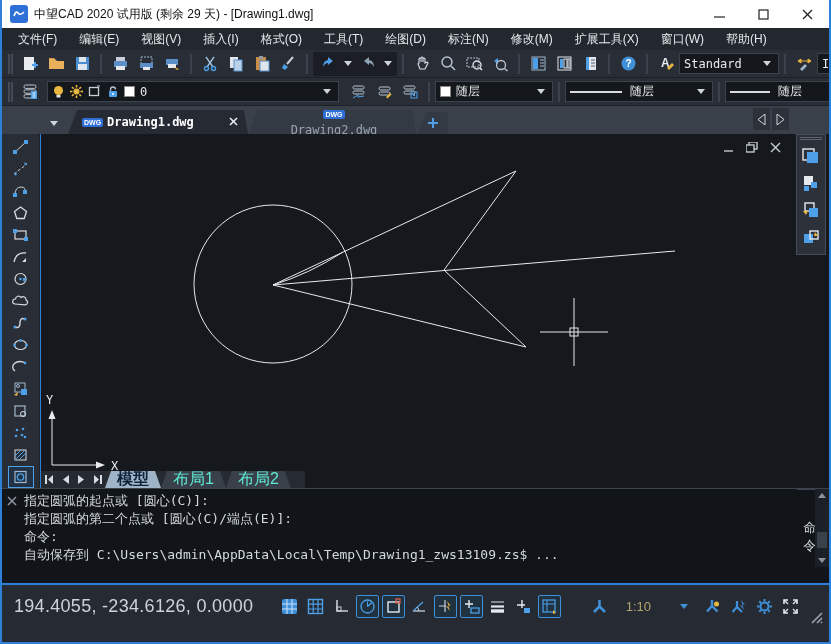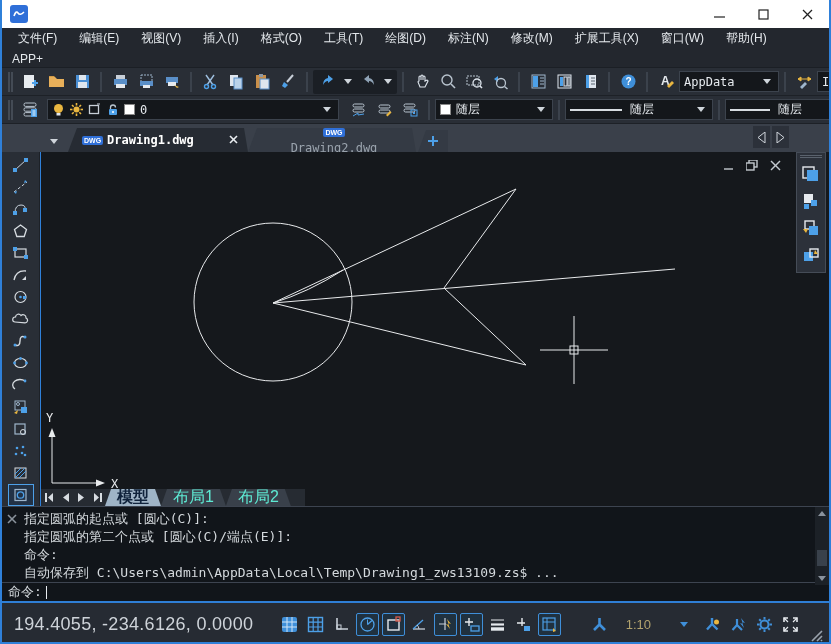--- a/index.html
+++ b/index.html
@@ -11,21 +11,21 @@
 
   
   .titlebar{height:28px;background:#ffffff;color:#111;display:flex;align-items:center;flex:0 0 28px;}
   .app-logo{width:18px;height:18px;margin:0 6px 0 8px;border-radius:3px;background:#2f6fd8;display:flex;align-items:center;justify-content:center;}
   .title-text{font-size:12px;color:#111;}
   .win-controls{margin-left:auto;display:flex;height:100%;}
   .wc{width:44px;height:100%;display:flex;align-items:center;justify-content:center;}
   .wc svg{stroke:#222;stroke-width:1.2;fill:none;}
 
   
-  .menubar{height:22px;background:#23272e;display:flex;align-items:flex-start;padding-left:6px;gap:2px;flex:0 0 22px;}
+  .menubar{height:22px;background:#23272e;display:flex;align-items:center;padding-left:6px;gap:2px;flex:0 0 22px;}
   .menu-item{padding:2px 10px;color:#e4e8ec;}
   .appbar{height:18px;background:#23272e;border-bottom:1px solid #1b1f25;display:flex;align-items:center;padding-left:10px;flex:0 0 18px;color:#e4e8ec;}
 
   
   .tb{height:28px;background:#292e36;display:flex;align-items:center;padding-left:4px;flex:0 0 28px;border-bottom:1px solid #1d2127;white-space:nowrap;overflow:hidden;}
   .grip{width:5px;height:20px;border-left:2px solid #444b55;border-right:2px solid #444b55;margin:0 4px 0 2px;flex:0 0 auto;}
   .sep{width:2px;height:20px;background:#3b424c;margin:0 5px;flex:0 0 auto;}
   .tbtn{width:26px;height:24px;display:flex;align-items:center;justify-content:center;border-radius:2px;flex:0 0 auto;}
   .tbtn svg{width:17px;height:17px;}
   .undo-panel{display:flex;align-items:center;background:#1b1f25;height:24px;border-radius:2px;padding:0 2px;}
@@ -66,21 +66,21 @@
   
   .modelstrip{position:absolute;left:0;bottom:0;height:17px;display:flex;align-items:stretch;}
   .ms-bg{display:flex;background:#262b32;padding-right:14px;align-items:stretch;}
   .navb{width:16px;display:flex;align-items:center;justify-content:center;background:#262b32;}
   .ltab{display:flex;align-items:center;padding:0 12px;clip-path:polygon(6px 0,calc(100% - 6px) 0,100% 100%,0 100%);font-size:16px;}
   .ltab.active{background:#9fb4c6;color:#10233c;font-weight:bold;}
   .ltab.inactive{background:#39404a;color:#5eead4;}
 
   
   .cmdwin{flex:0 0 95px;background:#11151a;border-top:1px solid #3d4450;position:relative;
-          font-family:"DejaVu Sans Mono",monospace;font-size:13px;color:#d4d9dd;display:flex;flex-direction:column;}
+          font-family:"DejaVu Sans Mono",monospace;font-size:13px;color:#d4d9dd;display:flex;flex-direction:row;}
   .cmd-hist{flex:1;padding:3px 18px 0 22px;line-height:18px;overflow:hidden;}
   .cmd-close{position:absolute;left:5px;top:5px;}
   .cmd-close svg{stroke:#8a929c;stroke-width:1.6;}
   .cmd-scroll{position:absolute;right:0;top:0;width:14px;height:78px;background:#1c2127;display:flex;flex-direction:column;align-items:center;}
   .cmd-thumb{width:10px;height:16px;background:#39414b;margin-top:34px;}
   .arrow-up{width:0;height:0;border-left:4px solid transparent;border-right:4px solid transparent;border-bottom:5px solid #8a929c;margin-top:4px;}
   .arrow-dn{width:0;height:0;border-left:4px solid transparent;border-right:4px solid transparent;border-top:5px solid #8a929c;margin-top:auto;margin-bottom:4px;}
   .cmd-prompt{flex:0 0 17px;border-top:1px solid #3d4450;display:flex;align-items:center;padding-left:6px;}
   .caret-bar{display:inline-block;width:1px;height:13px;background:#e8ecf0;margin-left:4px;}
 
@@ -97,20 +97,21 @@
 <body>
 
 <div class="win">
 
   <div class="titlebar">
     <div class="app-logo">
       <svg width="12" height="10" viewBox="0 0 12 10">
           <path d="M1 7 Q3 1 5 4 T11 3" stroke="#fff" stroke-width="1.6" fill="none"></path>
         </svg>
     </div>
+    <span class="title-text">中望CAD 2020 试用版 (剩余 29 天) - [Drawing1.dwg]</span>
     <div class="win-controls">
       <div class="wc">
           <svg width="11" height="11">
             <line x1="0" y1="8" x2="11" y2="8"></line>
           </svg>
         </div>
       <div class="wc">
           <svg width="11" height="11">
             <rect x="1" y="1" width="9" height="9"></rect>
           </svg>
@@ -131,23 +132,20 @@
     <span class="menu-item">插入(I)</span>
     <span class="menu-item">格式(O)</span>
     <span class="menu-item">工具(T)</span>
     <span class="menu-item">绘图(D)</span>
     <span class="menu-item">标注(N)</span>
     <span class="menu-item">修改(M)</span>
     <span class="menu-item">扩展工具(X)</span>
     <span class="menu-item">窗口(W)</span>
     <span class="menu-item">帮助(H)</span>
   </div>
-  <div class="appbar">
-    <span class="menu-item" style="padding-left:0">APP+</span>
-  </div>
 
   <div class="tb">
     <div class="grip"></div>
     <div class="tbtn">
         <svg viewBox="0 0 17 17">
           <rect x="2" y="2" width="10" height="13" fill="#e8ecf0"></rect>
           <path d="M10 10h6M13 7v6" stroke="#4da0e8" stroke-width="2"></path>
         </svg>
       </div>
     <div class="tbtn">
@@ -285,21 +283,21 @@
         </svg>
       </div>
     <div class="sep"></div>
     <div class="tbtn">
         <svg viewBox="0 0 17 17">
           <text x="3" y="12" font-size="12" font-weight="bold" fill="#e6eaee" font-family="Liberation Sans,sans-serif">A</text>
           <path d="M9 13l5-5 2 2-5 5z" fill="#e9b640"></path>
         </svg>
       </div>
     <div class="dd" style="width:100px">
-      <span>AppData</span>
+      <span>Standard</span>
       <span class="caret"></span>
     </div>
     <div class="sep"></div>
     <div class="tbtn">
         <svg viewBox="0 0 17 17">
           <path d="M2 6h13M2 6l3-2v4zM15 6l-3-2v4z" stroke="#e9b640" fill="#e9b640"></path>
           <path d="M4 14l5-5 2 2-5 5z" fill="#9fb6cc"></path>
         </svg>
       </div>
     <div class="dd" style="width:104px">

